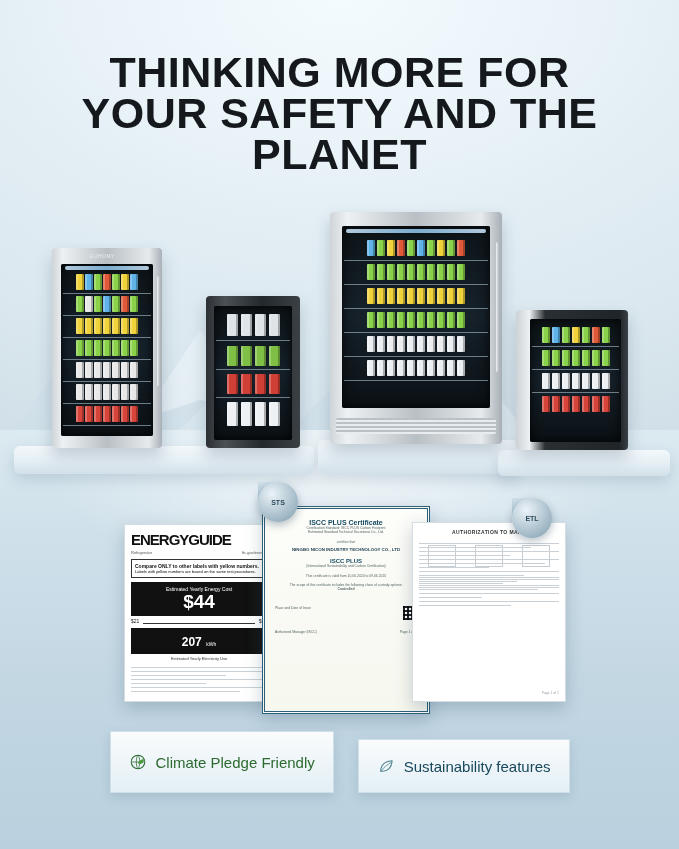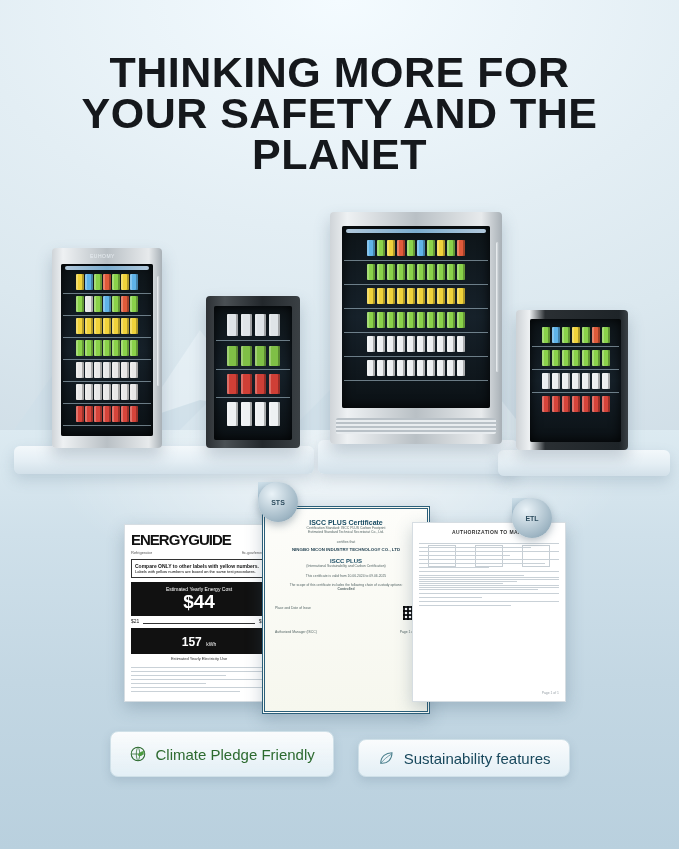--- a/index.html
+++ b/index.html
@@ -93,22 +93,22 @@
     box-shadow:0 3px 8px rgba(40,70,90,.35);display:flex;align-items:center;justify-content:center;
     color:#2b4a5c;font-size:7px;font-weight:bold;z-index:9;}
   .ribbon{position:absolute;top:34px;left:9px;width:22px;height:20px;
     background:linear-gradient(180deg,#cfe0ea,#a9c2d2);
     clip-path:polygon(0 0,100% 0,100% 100%,50% 72%,0 100%);}
   
   .badges{position:absolute;left:0;top:731px;width:679px;display:flex;justify-content:center;gap:24px;z-index:8;}
   .badge{
     display:flex;align-items:center;gap:9px;
     background:linear-gradient(180deg,rgba(255,255,255,.92),rgba(235,245,250,.82));
-    border:1px solid #cfe0e8;border-radius:8px;
-    padding:9px 18px;box-shadow:0 4px 10px rgba(70,100,120,.18);
+    border:1px solid #cfe0e8;border-radius:0;
+    padding:17px 18px;box-shadow:0 4px 10px rgba(70,100,120,.18);
     font-size:15px;color:#2c6a2f;
   }
   .badge.second{color:#18485c;margin-top:8px;}
   .leaf-ico{width:18px;height:18px;}
 </style>
 </head>
 <body>
 
 <div class="stage">
 
@@ -392,21 +392,21 @@
         <div class="eg-black" style="margin-top:4px;">
           <div style="font-size:5px;">Estimated Yearly Energy Cost</div>
           <div class="eg-big">$44</div>
         </div>
         <div style="display:flex;justify-content:space-between;font-size:5px;color:#222;margin-top:2px;">
           <span>$21</span>
           <span style="flex:1;border-bottom:1px solid #333;margin:4px 4px 0;"></span>
           <span>$57</span>
         </div>
         <div class="eg-black" style="margin-top:4px;">
-          <span class="eg-kwh">157</span>
+          <span class="eg-kwh">207</span>
           <span style="font-size:5px;">kWh</span>
         </div>
         <div style="font-size:4px;text-align:center;color:#333;margin-top:2px;">Estimated Yearly Electricity Use</div>
         <div class="lines" style="margin-top:6px;">
           <i></i>
             <i></i>
             <i style="width:70%"></i>
             <i></i>
             <i style="width:55%"></i>
             <i></i>

